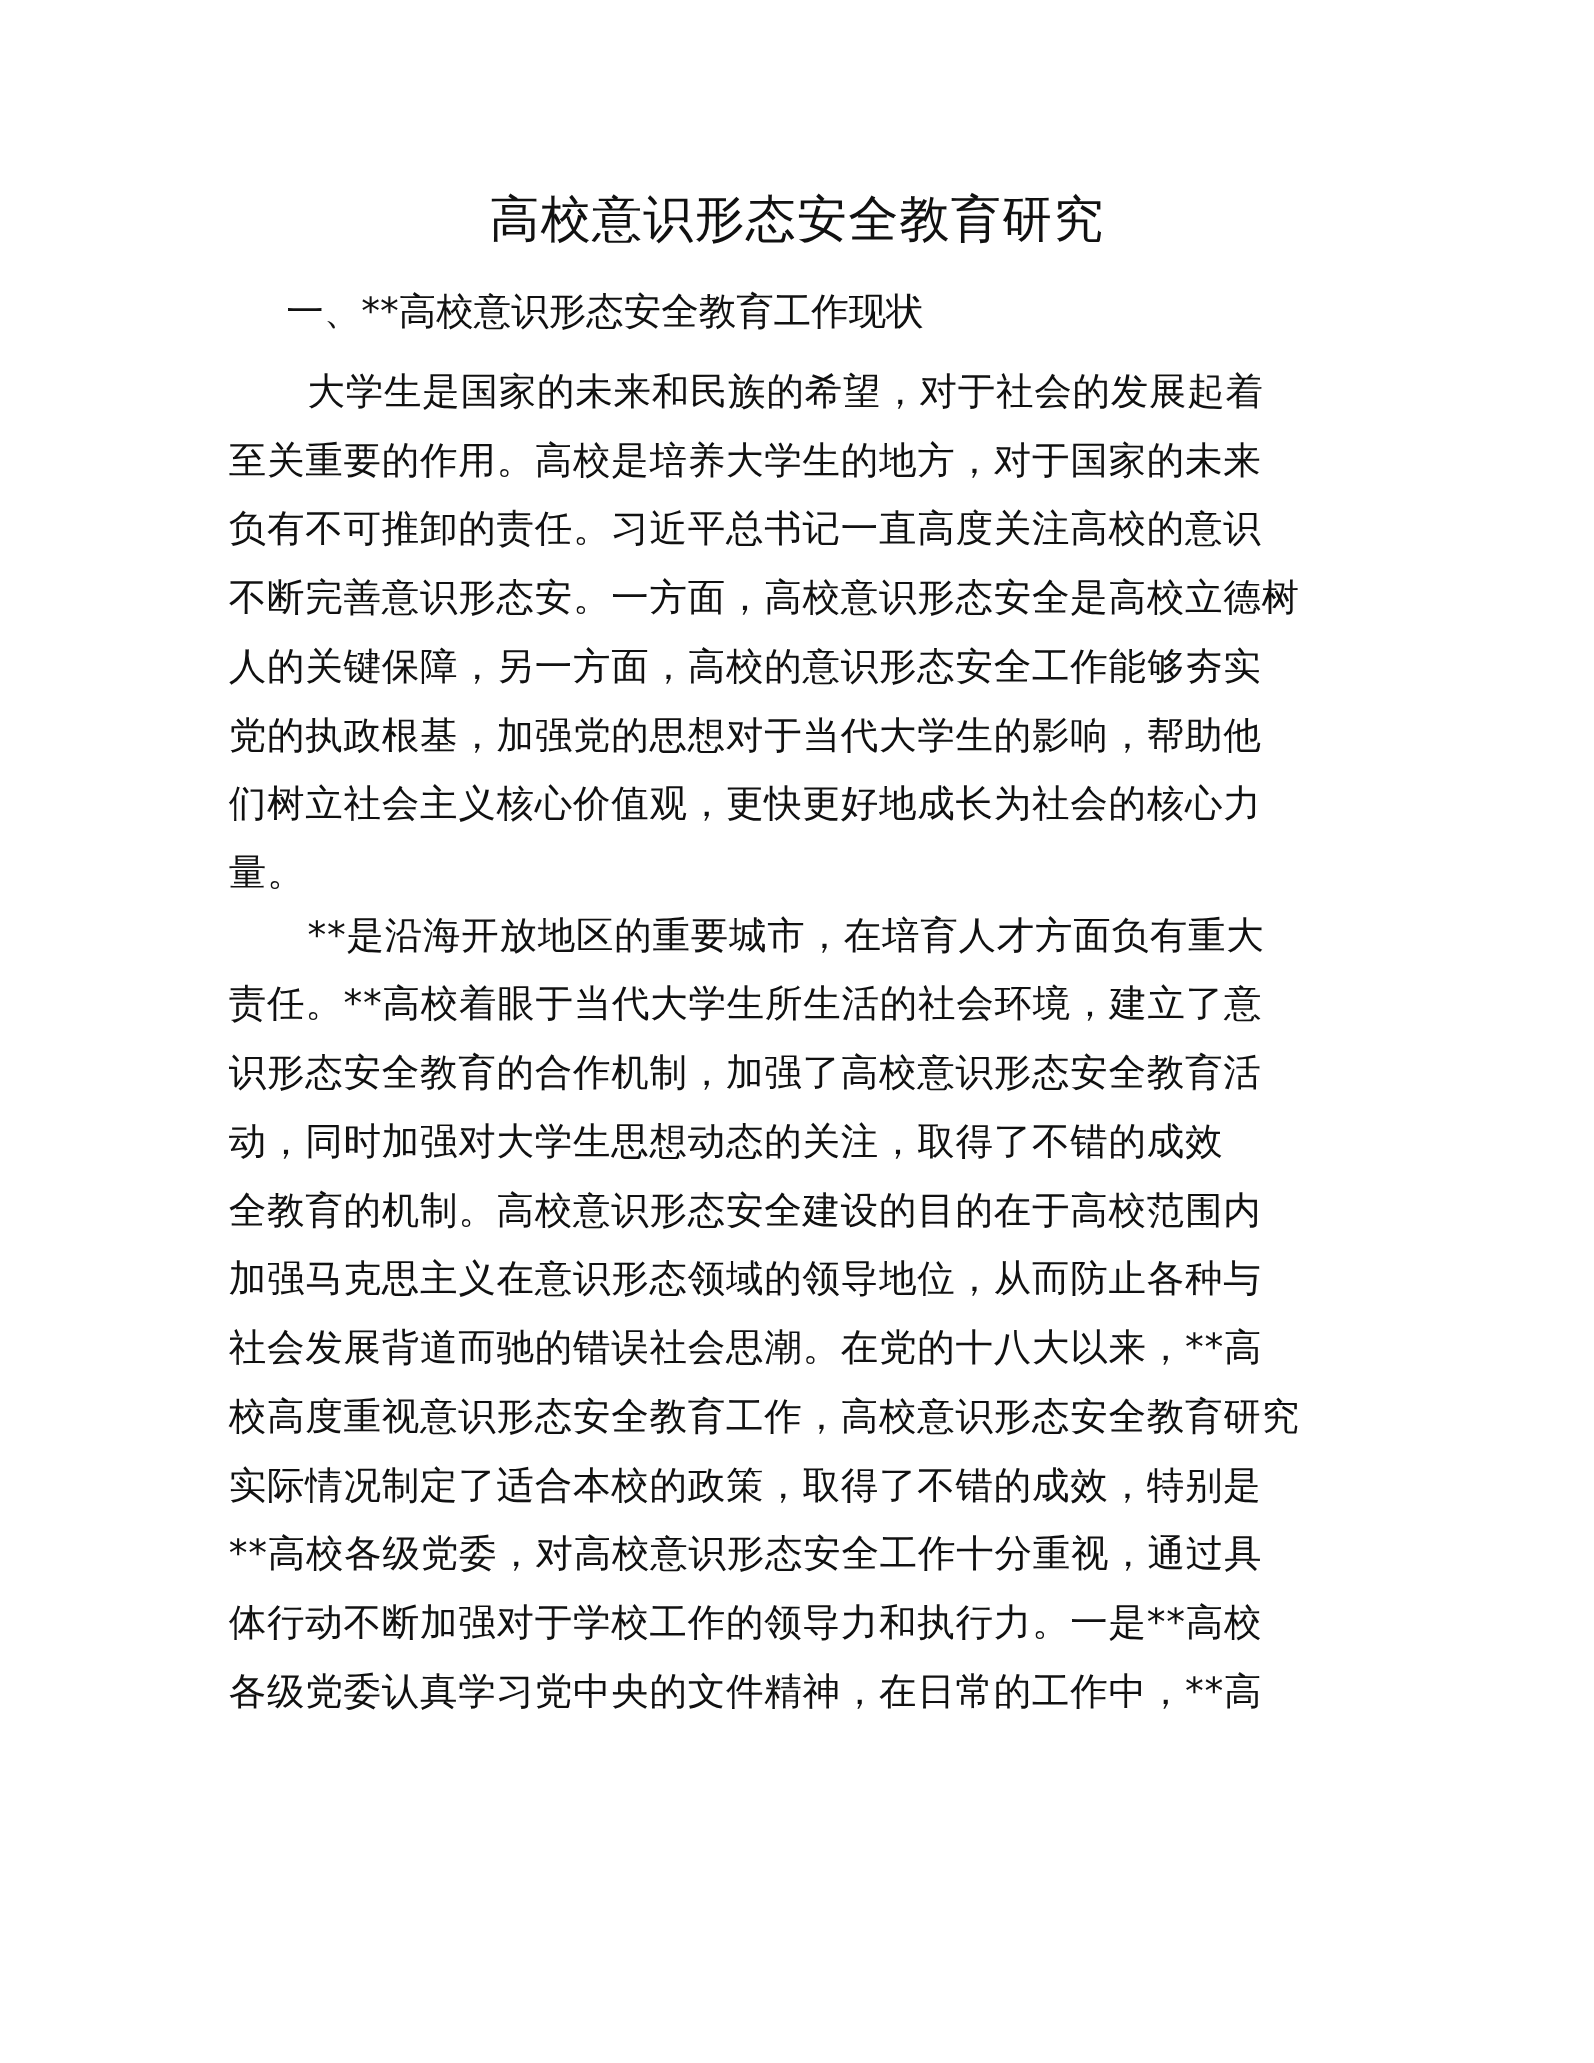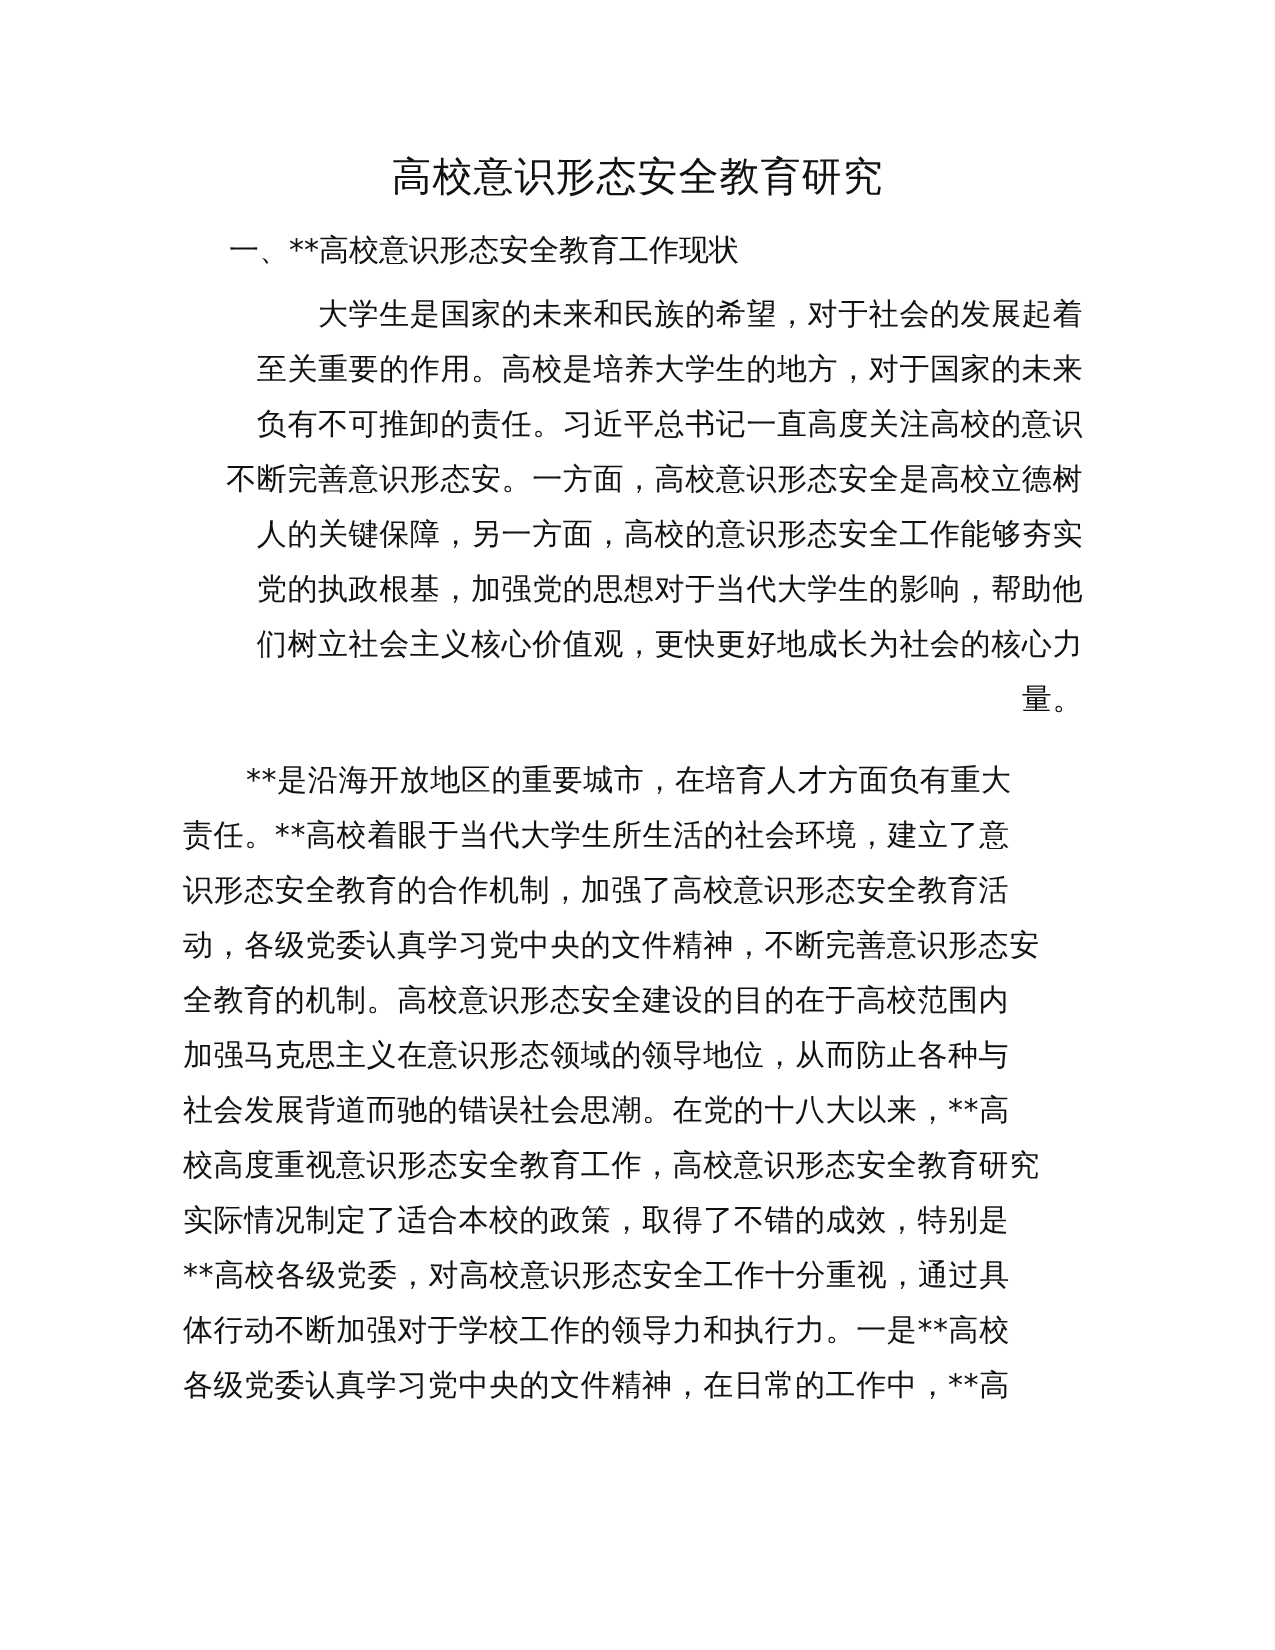--- a/index.html
+++ b/index.html
@@ -52,22 +52,22 @@
     }
     .line {
       height: 55px;
       line-height: 55px;
       white-space: nowrap;
       letter-spacing: 0.6px;
     }
     .line.indent {
       padding-left: 63px;
     }
-    #p1 { top: 286px; text-align: right; }
-    #p2 { top: 752px; }
+    #p1 { top: 286px; }
+    #p2 { top: 721px; }
   </style>
 </head>
 <body>
 
 <div class="page">
 
   <div class="title">高校意识形态安全教育研究</div>
 
   <div class="heading">一、**高校意识形态安全教育工作现状</div>
 
@@ -79,21 +79,21 @@
     <div class="line">人的关键保障，另一方面，高校的意识形态安全工作能够夯实</div>
     <div class="line">党的执政根基，加强党的思想对于当代大学生的影响，帮助他</div>
     <div class="line">们树立社会主义核心价值观，更快更好地成长为社会的核心力</div>
     <div class="line">量。</div>
   </div>
 
   <div class="para" id="p2">
     <div class="line indent">**是沿海开放地区的重要城市，在培育人才方面负有重大</div>
     <div class="line">责任。**高校着眼于当代大学生所生活的社会环境，建立了意</div>
     <div class="line">识形态安全教育的合作机制，加强了高校意识形态安全教育活</div>
-    <div class="line">动，各级党委认真学习党中央的文件精神，不断完善意识形态安</div>
+    <div class="line">动，同时加强对大学生思想动态的关注，取得了不错的成效</div>
     <div class="line">全教育的机制。高校意识形态安全建设的目的在于高校范围内</div>
     <div class="line">加强马克思主义在意识形态领域的领导地位，从而防止各种与</div>
     <div class="line">社会发展背道而驰的错误社会思潮。在党的十八大以来，**高</div>
     <div class="line">校高度重视意识形态安全教育工作，高校意识形态安全教育研究</div>
     <div class="line">实际情况制定了适合本校的政策，取得了不错的成效，特别是</div>
     <div class="line">**高校各级党委，对高校意识形态安全工作十分重视，通过具</div>
     <div class="line">体行动不断加强对于学校工作的领导力和执行力。一是**高校</div>
     <div class="line">各级党委认真学习党中央的文件精神，在日常的工作中，**高</div>
   </div>
 

